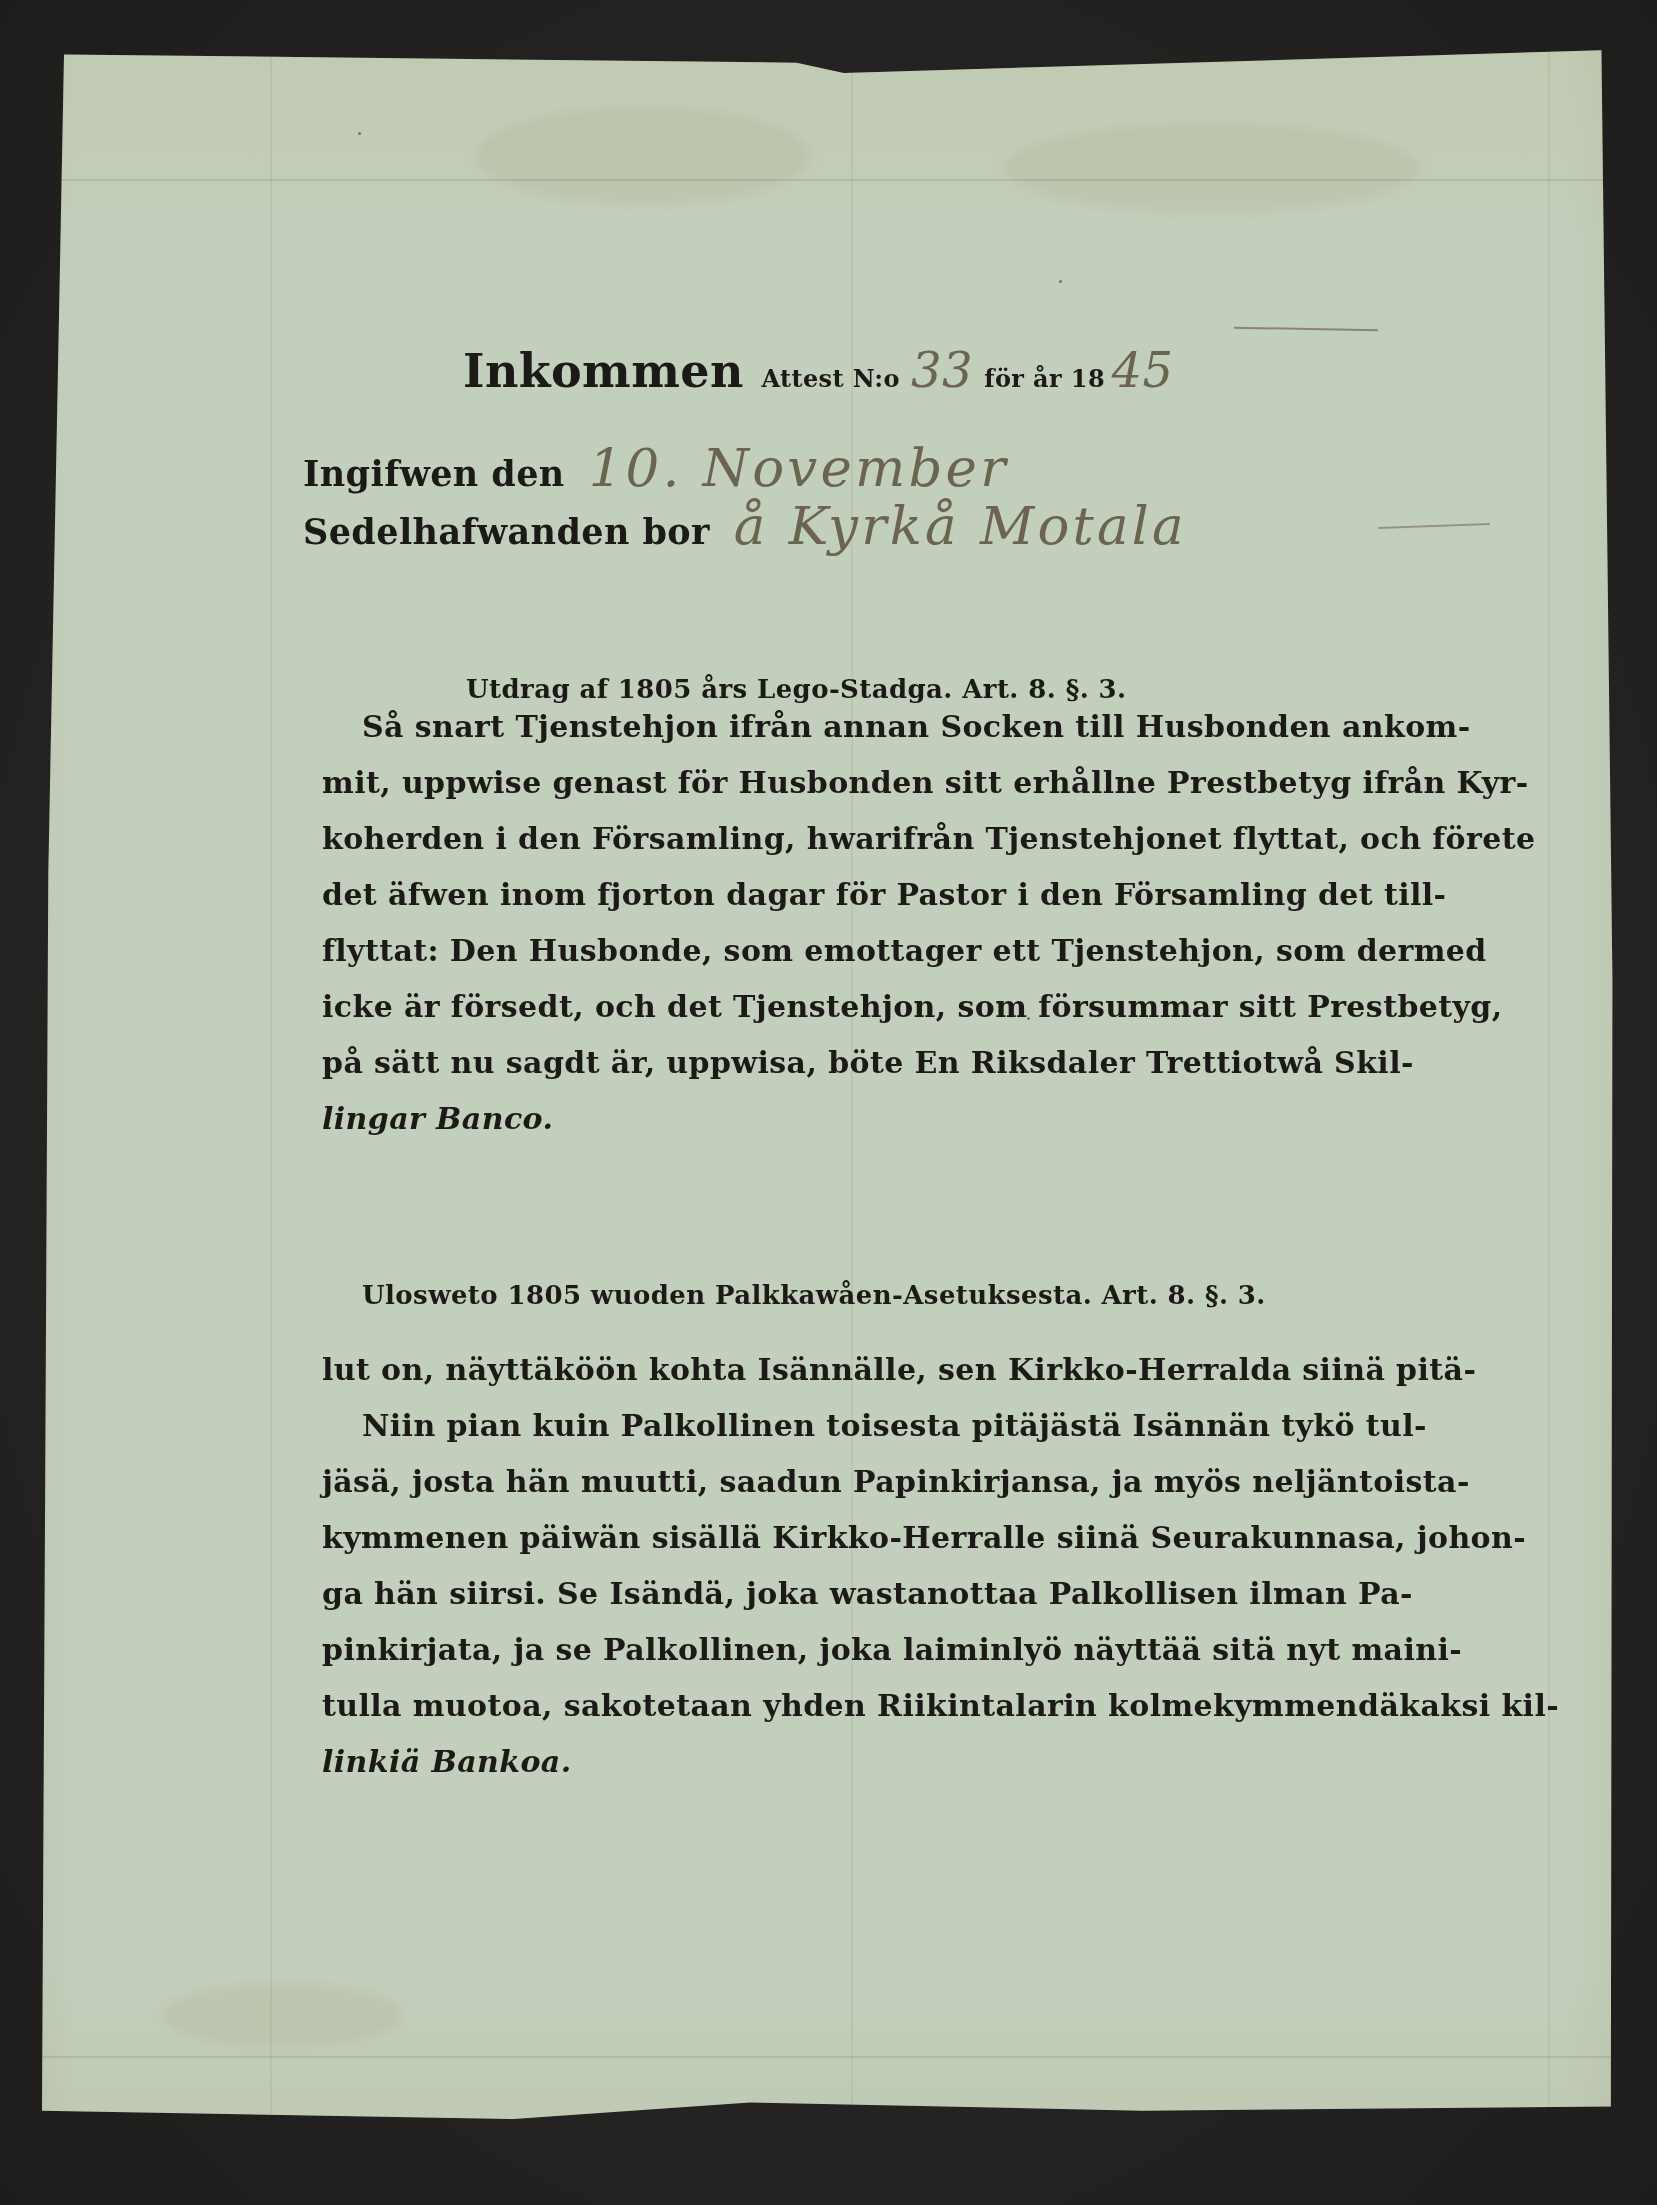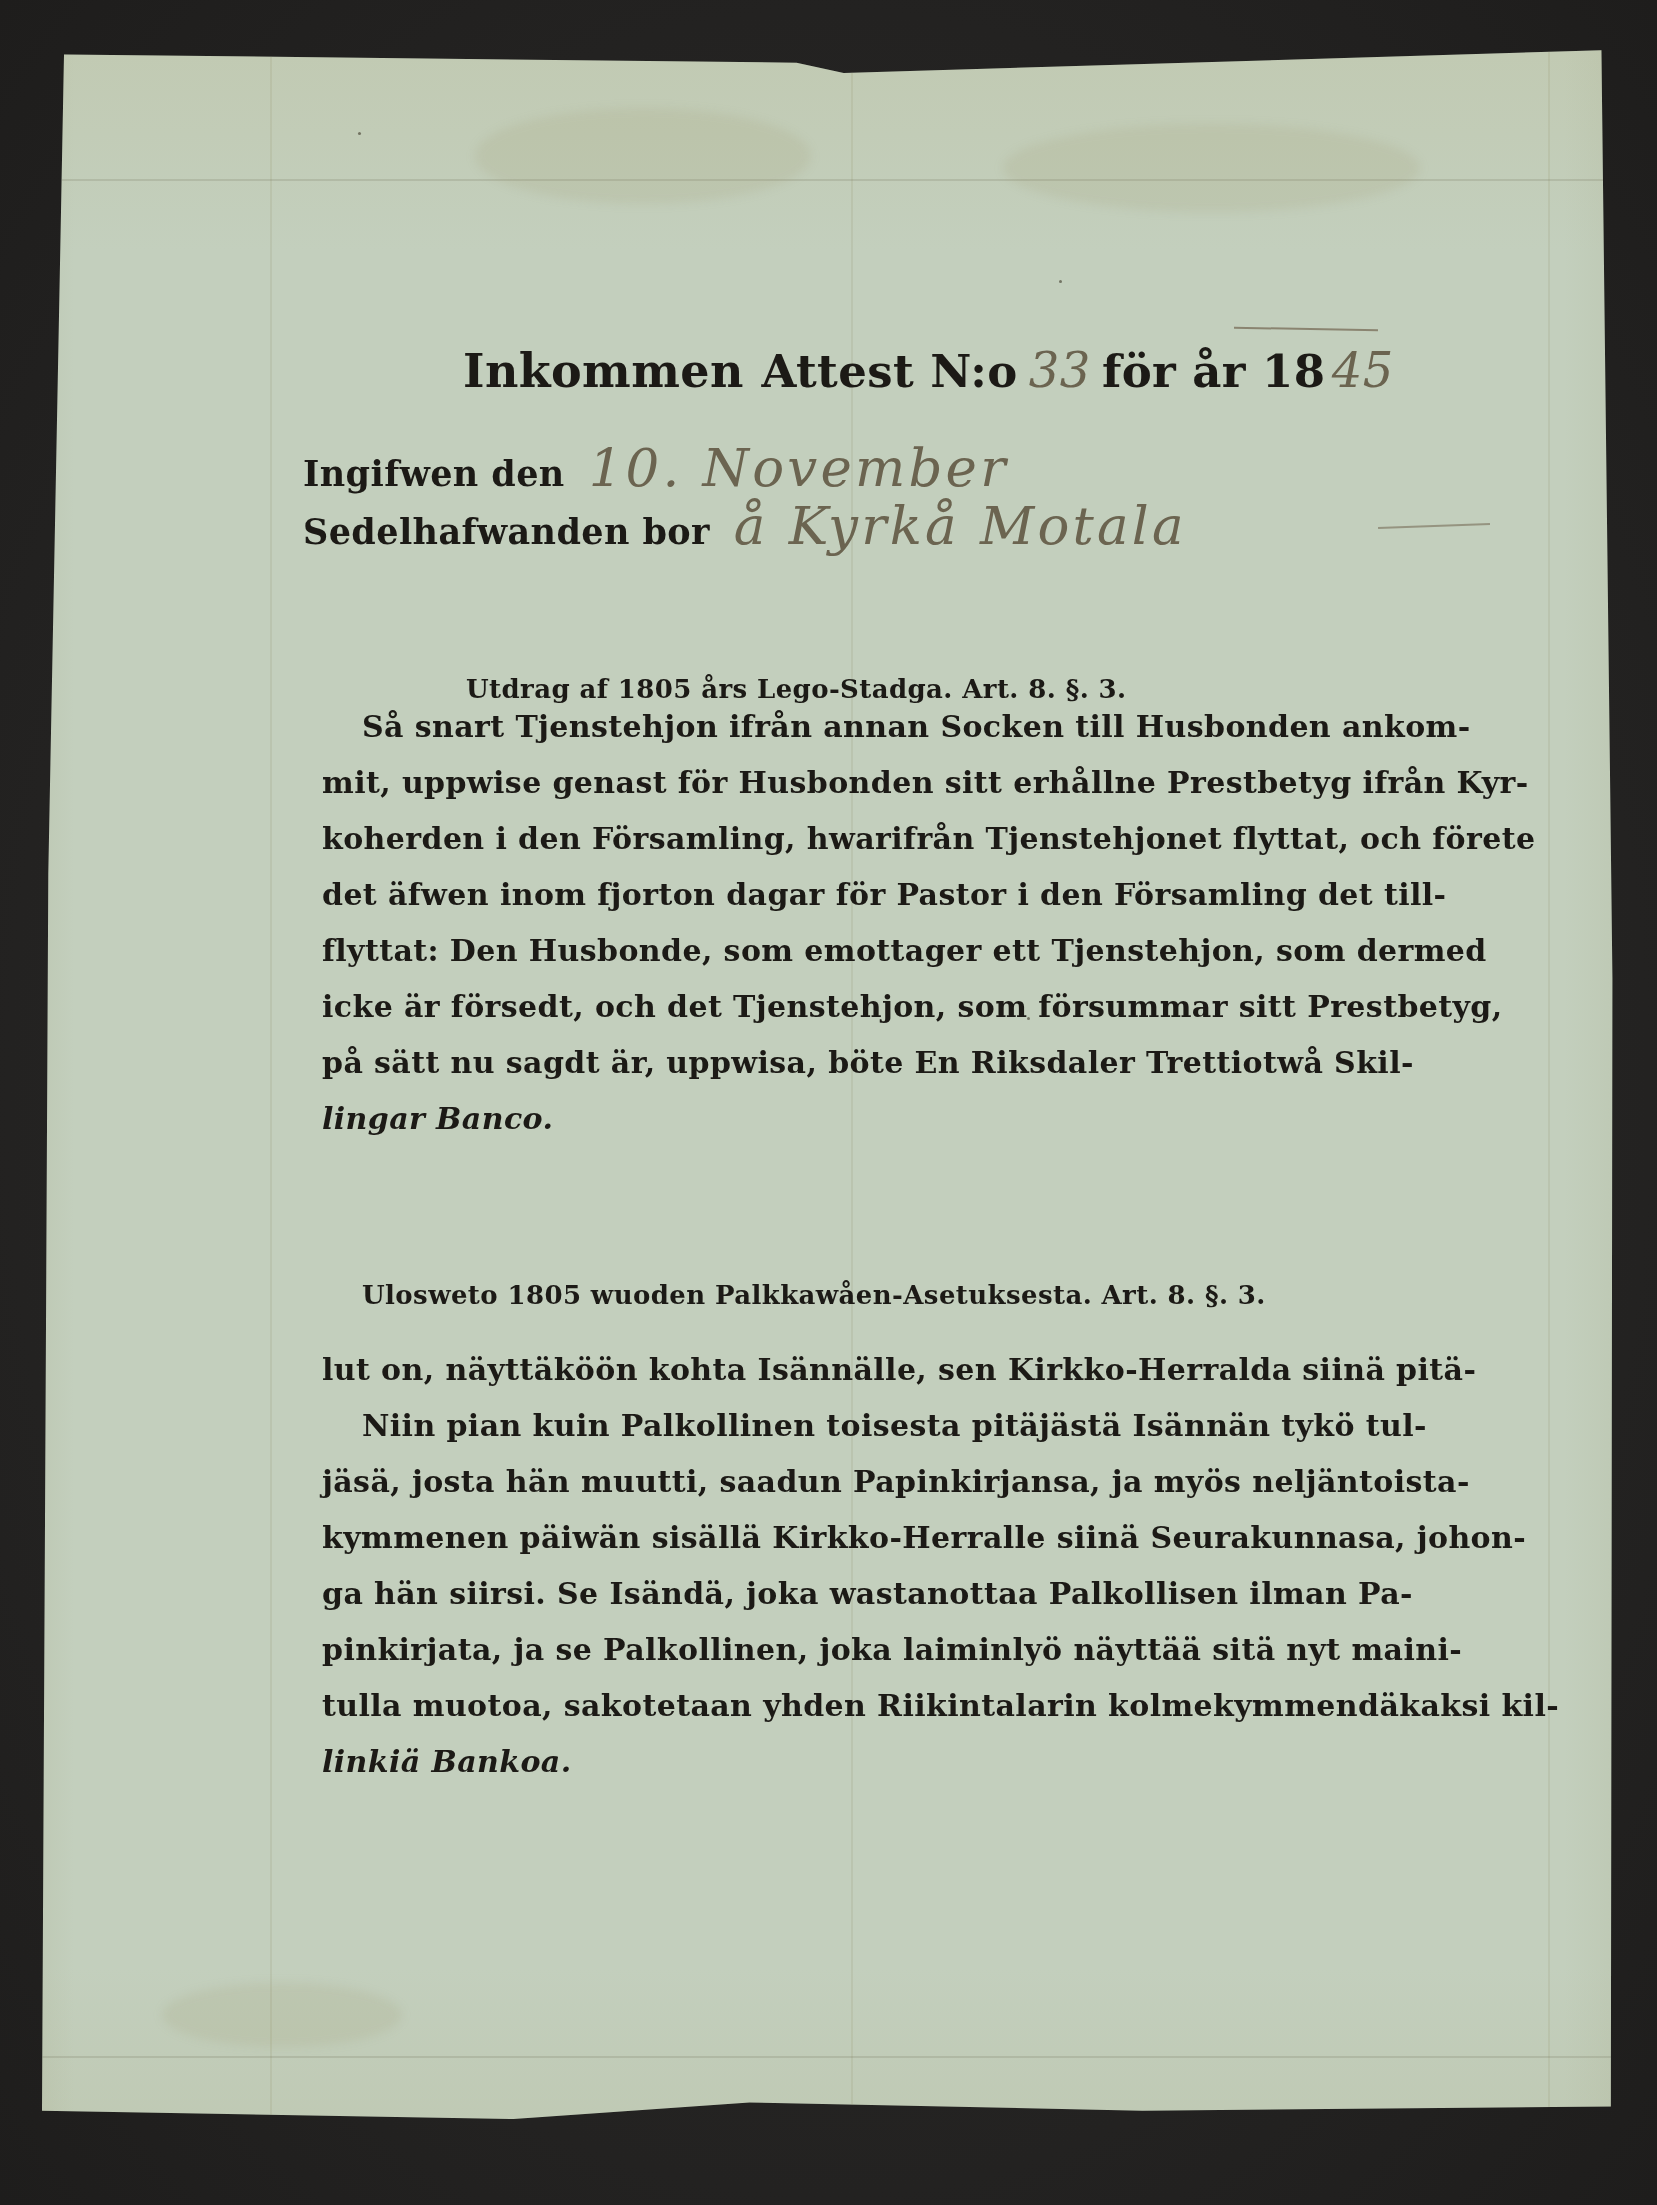--- a/index.html
+++ b/index.html
@@ -66,21 +66,21 @@
       top: 294px;
       display: flex;
       align-items: baseline;
       white-space: nowrap;
       margin-top: 48px;
     }
     .title-row .big {
       font-size: 46px;
     }
     .title-row .mid {
-      font-size: 45px;
+      font-size: 24px;
       margin-left: 17.6px;
     }
     .title-row .hand {
       font-size: 48px;
       margin: 0 8px 0 11.2px;
     }
     .title-underline {
       position: absolute;
       left: 1234px;
       top: 328px;

